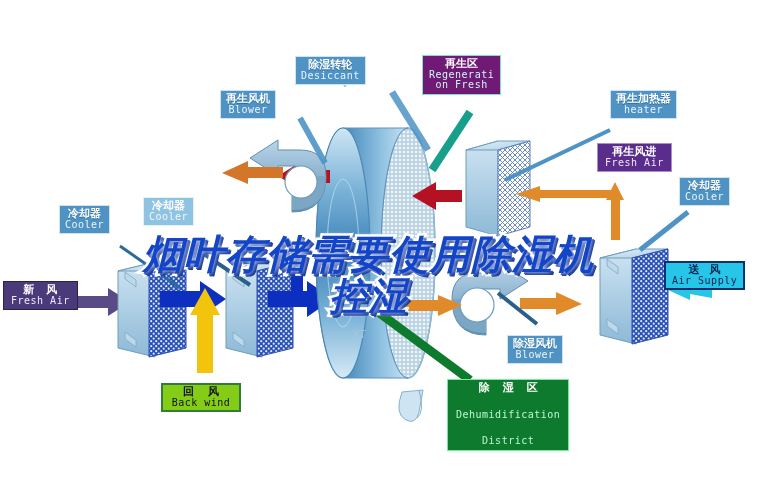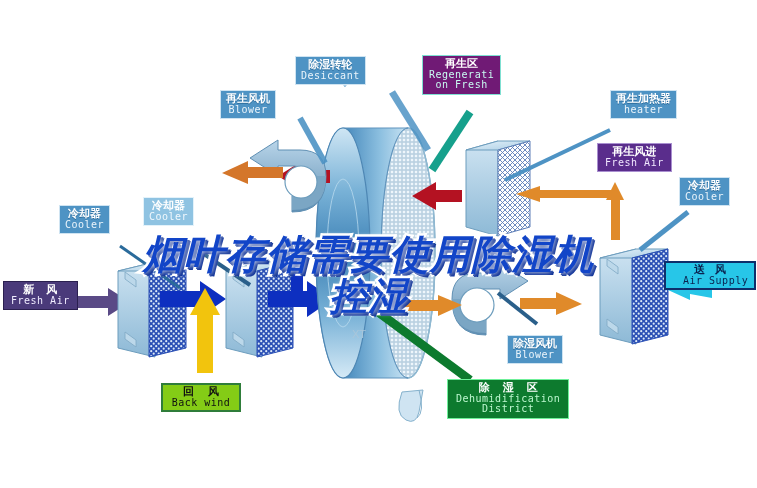--- a/index.html
+++ b/index.html
@@ -109,31 +109,31 @@
   .lbl.yellow .en{color:#111111;}
 
   
   .lbl.green{
     background:#0d7a2e;
     border:1px solid #6ff09a;
     color:#c9ffd8;
     padding:2px 8px 3px 8px;
   }
   .lbl.green .cn{color:#ffffff;letter-spacing:13px;padding-left:13px;}
-  .lbl.green .en{color:#bdf7cf;}
+  .lbl.green .en{color:#bdf7cf;margin-top:16px;}
 
   
   .lbl.cyan{
     background:#27c6e8;
     border:2px solid #0d2f6b;
     color:#0b2350;
     padding:1px 6px 2px 6px;
   }
   .lbl.cyan .cn{color:#0b2350;letter-spacing:10px;padding-left:10px;}
-  .lbl.cyan .en{color:#0b2350;margin-left:11px;}
+  .lbl.cyan .en{color:#0b2350;}
 
   
   #headline{
     position:absolute;
     left:0;top:232px;width:737px;
     text-align:center;
     z-index:60;
     pointer-events:none;
   }
   #headline .hl{

